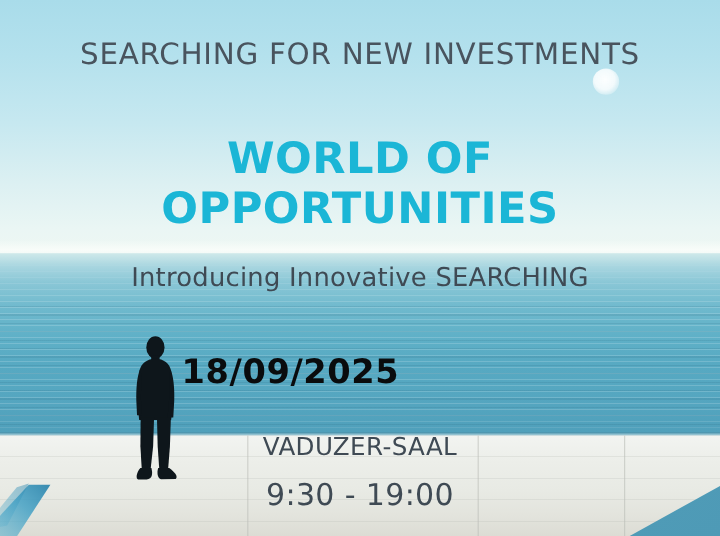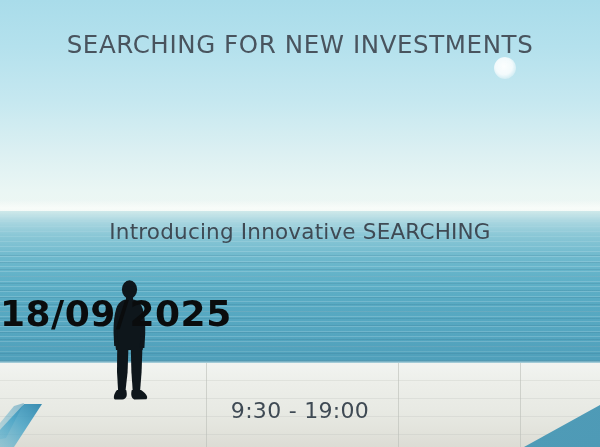--- a/index.html
+++ b/index.html
@@ -176,41 +176,42 @@
     text-align: center;
     font-size: 21.5px;
     font-weight: 400;
     letter-spacing: 0.2px;
     color: #3f4a54;
   }
   .date {
     position: absolute;
     left: 0; top: 293px;
     width: 484px;
-    font-size: 36px;
+    text-align: center;
+    font-size: 28px;
     font-weight: 700;
     letter-spacing: 0.5px;
     color: #0a0c0d;
   }
   .venue {
     position: absolute;
     left: 0; top: 360px;
     width: 600px;
     text-align: center;
     font-size: 20.5px;
     font-weight: 400;
     letter-spacing: 0.3px;
     color: #3f4a54;
   }
   .time {
     position: absolute;
     left: 0; top: 398px;
     width: 600px;
     text-align: center;
-    font-size: 22px;
+    font-size: 25px;
     font-weight: 400;
     letter-spacing: 0.3px;
     color: #3f4a54;
   }
   .line2 { display: block; }
 </style>
 </head>
 <body>
 
 <div id="poster">
@@ -267,21 +268,26 @@
 
       <path d="M13.0 112 L 22.2 112 C 23.4 117, 23.0 121, 18.2 121.6 L 11.2 121.6 C 9.0 121.2, 9.4 116, 13.0 112 Z"></path>
       <path d="M27.8 112 L 37.0 112 C 41.8 115.5, 44.6 119, 42.4 121.2 L 30.2 121.4 C 27.2 120.4, 26.6 116, 27.8 112 Z"></path>
     </g>
   </svg>
 
   <div class="headline">
     <span>SEARCHING FOR NEW INVESTMENTS</span>
   </div>
 
+  <div class="title">
+    <span>WORLD OF</span>
+    <span class="line2">OPPORTUNITIES</span>
+  </div>
 
   <div class="subtitle">Introducing Innovative SEARCHING</div>
 
   <div class="date">18/09/2025</div>
 
+  <div class="venue">VADUZER-SAAL</div>
 
   <div class="time">9:30 - 19:00</div>
 
 </div>
 
 </body></html>

